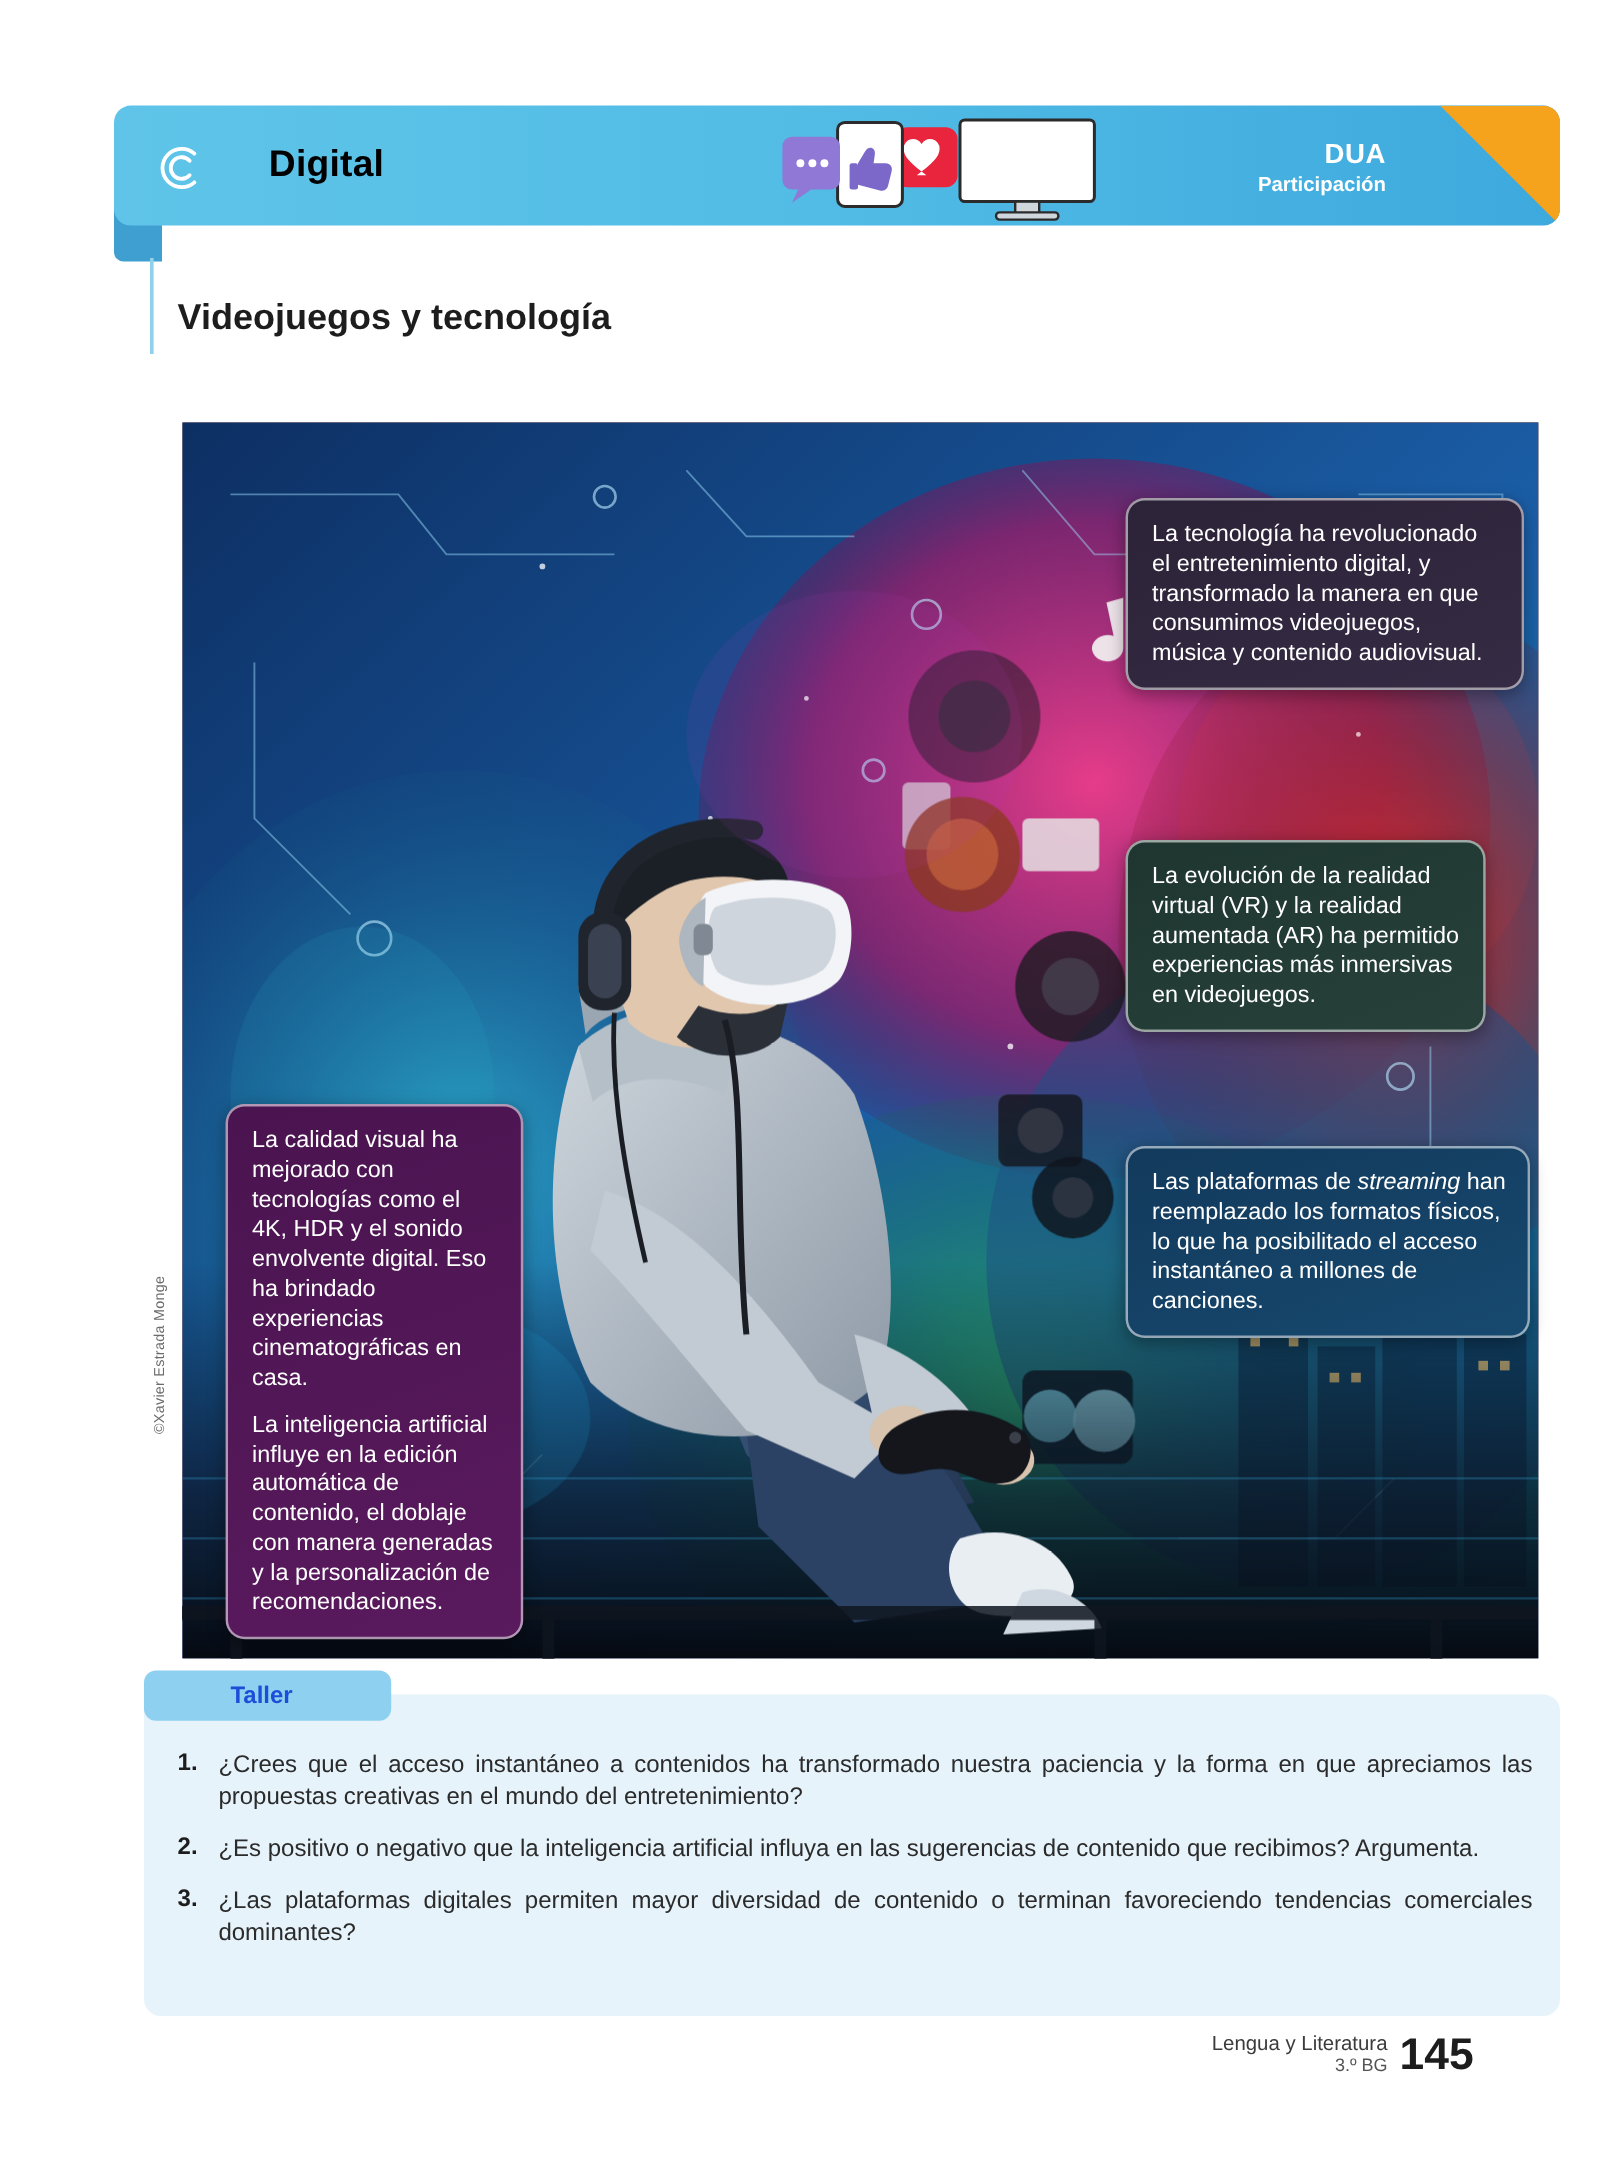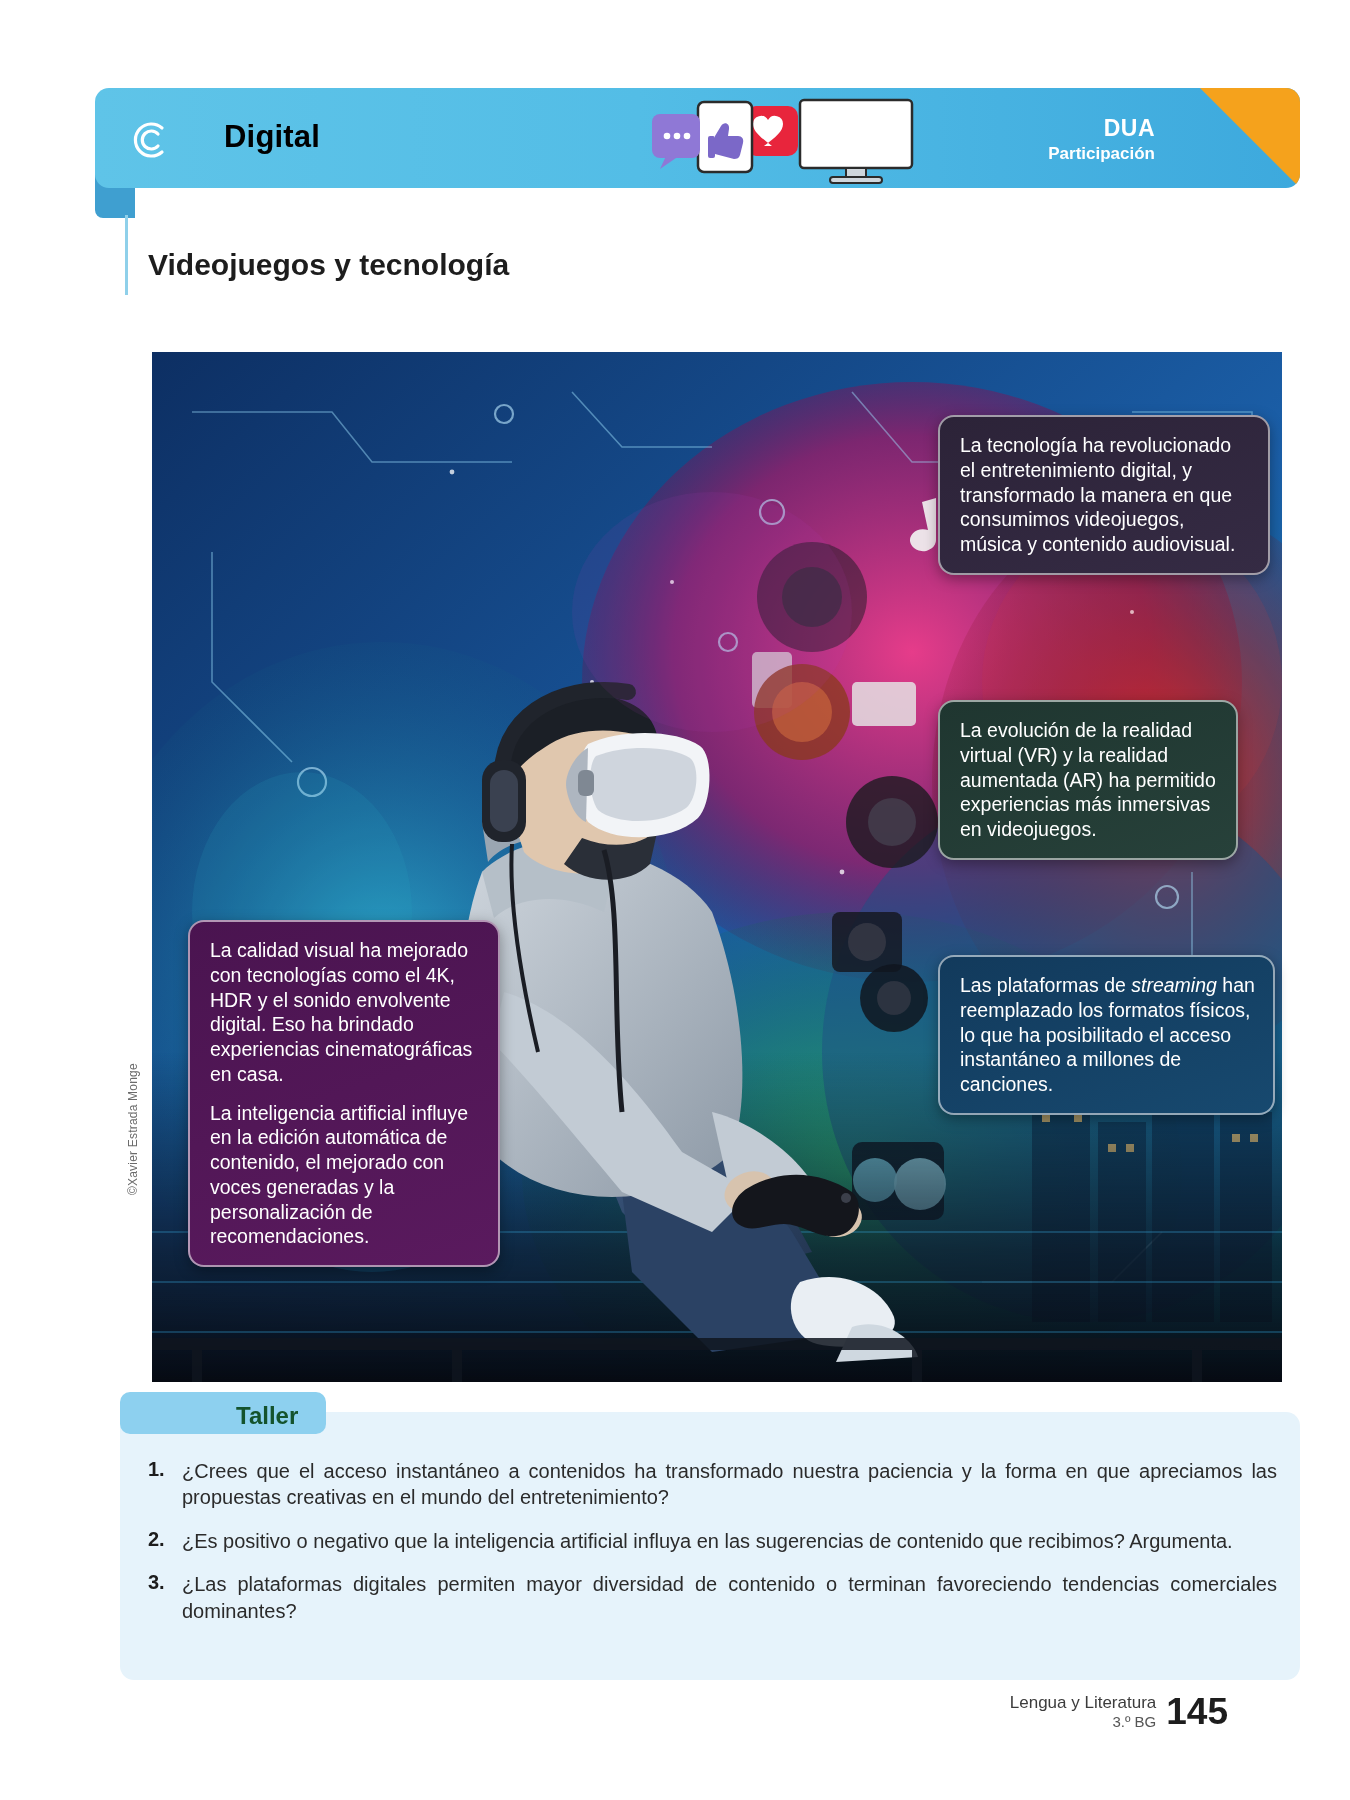--- a/index.html
+++ b/index.html
@@ -143,21 +143,21 @@
   .bubble p + p { margin-top: 14px; }
   .b1 {
     left: 938px; top: 415px; width: 332px;
     background: linear-gradient(160deg, #2c2338 0%, #352b44 100%);
   }
   .b2 {
     left: 938px; top: 700px; width: 300px;
     background: linear-gradient(160deg, #1f3630 0%, #27413a 100%);
   }
   .b3 {
-    left: 188px; top: 920px; width: 312px;
+    left: 188px; top: 920px; width: 248px;
     background: linear-gradient(160deg, #4a1450 0%, #5a1a5e 100%);
   }
   .b4 {
     left: 938px; top: 955px; width: 337px;
     background: linear-gradient(160deg, #123a5c 0%, #17496f 100%);
   }
   .bubble em { font-style: italic; }
 
   
   .taller-panel {
@@ -175,24 +175,23 @@
     top: 1392px;
     width: 206px;
     height: 42px;
     background: #8dd0ef;
     border-radius: 10px 10px 10px 10px;
   }
   .taller-tab span {
     position: absolute;
     left: 72px;
     top: 10px;
-    font-size: 24px;
+    font-size: 20px;
     font-weight: bold;
-    color: #14532d;
-    margin-left: 44px;
+    color: #1d4ed8;
   }
   .q-list {
     position: absolute;
     left: 148px;
     top: 1458px;
     width: 1130px;
   }
   .q-item {
     display: flex;
     margin-bottom: 17px;
@@ -473,21 +472,21 @@
 <div class="bubble b1">
   <p>La tecnología ha revolucionado el entretenimiento digital, y transformado la manera en que consumimos videojuegos, música y contenido audiovisual.</p>
 </div>
 
 <div class="bubble b2">
   <p>La evolución de la realidad virtual (VR) y la realidad aumentada (AR) ha permitido experiencias más inmersivas en videojuegos.</p>
 </div>
 
 <div class="bubble b3">
   <p>La calidad visual ha mejorado con tecnologías como el 4K, HDR y el sonido envolvente digital. Eso ha brindado experiencias cinematográficas en casa.</p>
-  <p>La inteligencia artificial influye en la edición automática de contenido, el mejorado con voces generadas y la personalización de recomendaciones.</p>
+  <p>La inteligencia artificial influye en la edición automática de contenido, el doblaje con manera generadas y la personalización de recomendaciones.</p>
 </div>
 
 <div class="bubble b4">
   <p>Las plataformas de <em>streaming</em> han reemplazado los formatos físicos, lo que ha posibilitado el acceso instantáneo a millones de canciones.</p>
 </div>
 
 <div class="taller-panel"></div>
 <div class="taller-tab">
   <span>Taller</span>
 </div>

